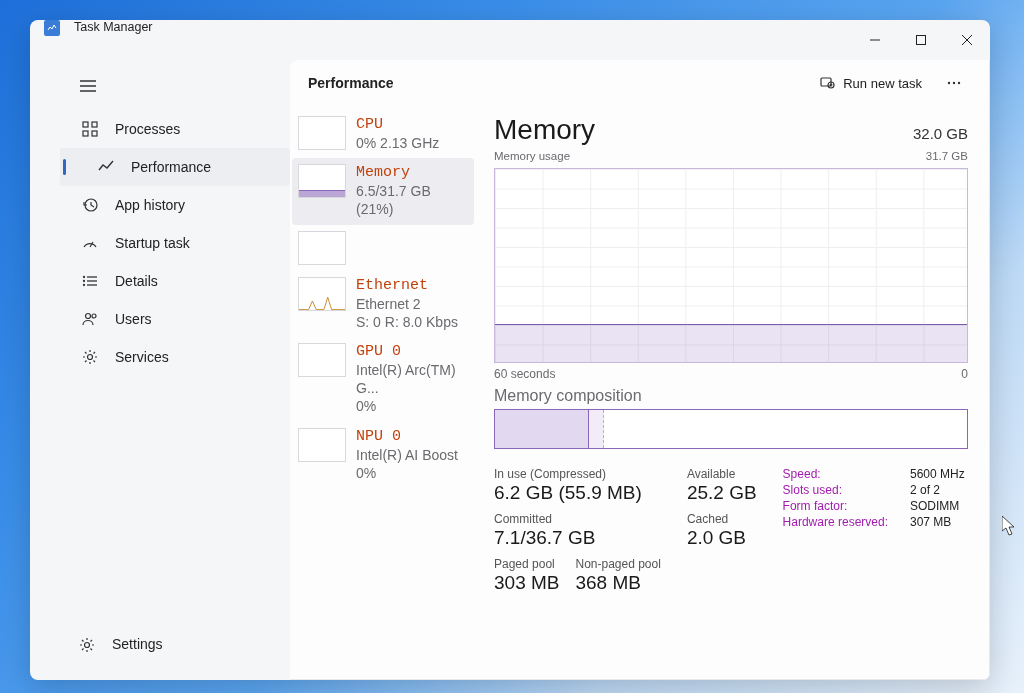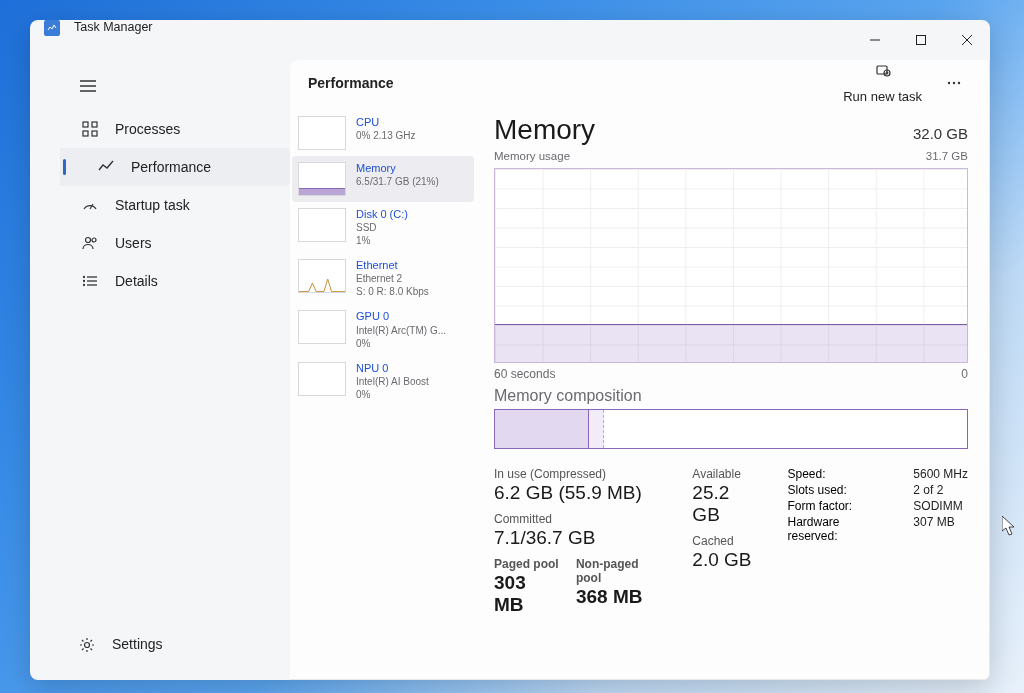--- a/index.html
+++ b/index.html
@@ -68,32 +68,32 @@
   .navicon { width:18px;height:18px;display:flex;align-items:center;justify-content:center;color:#333; }
   .rail .spacer{flex:1;}
   .settings { height:40px;display:flex;align-items:flex-start;padding-left:18px;gap:16px;font-size:14px;color:#222;margin-bottom:4px;}
   
   .main { flex:1; background:#fdfdfd; border-radius:8px 0 0 0; display:flex;flex-direction:column; box-shadow:-1px 0 0 #e9e9eb inset,0 -1px 0 #e9e9eb inset; }
   .mainhdr{
     height:46px;display:flex;align-items:center;padding:0 18px;
   }
   .mainhdr .lbl{font-size:14px;font-weight:600;color:#222;}
   .mainhdr .actions{margin-left:auto;display:flex;align-items:center;gap:4px;}
-  .runbtn{display:flex;align-items:center;gap:8px;font-size:13px;color:#222;padding:6px 10px;border-radius:4px;flex-direction:column;}
+  .runbtn{display:flex;align-items:center;gap:8px;font-size:13px;color:#222;padding:6px 10px;border-radius:4px;}
   .more{width:36px;height:32px;display:flex;align-items:center;justify-content:center;border-radius:4px;}
   .maincontent{flex:1;display:flex;min-height:0;}
   
   .reslist{width:190px;padding:4px 6px 4px 2px;}
   .resitem{display:flex;gap:10px;padding:6px 6px;border-radius:4px;}
   .resitem.sel{background:#ededf1;}
   .thumb{width:48px;height:34px;border:1px solid #d8d8dc;background:#fff;flex-shrink:0;position:relative;overflow:hidden;}
   .thumb.mem::after{content:"";position:absolute;left:0;right:0;bottom:0;height:6px;background:#b9a6d4;border-top:1px solid #8866b8;}
   .thumb.eth svg{position:absolute;inset:0;}
-  .resmeta .t{font-size:11px;color:#1d4ed8;line-height:1.2;}
-  .resmeta .s{font-size:10px;color:#6a6a6f;line-height:1.3;}
+  .resmeta .t{font-size:15px;color:#c2410c;line-height:1.2;font-family:Liberation Mono, monospace;}
+  .resmeta .s{font-size:14px;color:#6a6a6f;line-height:1.3;}
   
   .detail{flex:1;padding:8px 22px 8px 14px;display:flex;flex-direction:column;}
   .dhead{display:flex;align-items:baseline;}
   .dhead h1{font-size:28px;font-weight:400;color:#1a1a1a;}
   .dhead .cap{margin-left:auto;font-size:15px;color:#333;}
   .sub{display:flex;font-size:11.5px;color:#6a6a6f;margin-top:4px;}
   .sub .r{margin-left:auto;}
   .graphbox{margin-top:6px;border:1px solid #c9b8de;height:195px;background:#fff;position:relative;}
   .graphbox .grid{position:absolute;inset:0;
     background-image:
@@ -107,23 +107,23 @@
   .complbl{font-size:16px;color:#6a6a6f;margin-top:6px;}
   .compbox{margin-top:4px;border:1px solid #8866b8;height:40px;background:#fff;display:flex;}
   .compbox .used{width:20%;background:rgba(140,100,190,.25);border-right:1px solid #8866b8;}
   .compbox .mod{width:3%;background:rgba(140,100,190,.12);border-right:1px dashed #bda8d6;}
   .stats{display:flex;margin-top:18px;gap:26px;}
   .statcol{}
   .slabel{font-size:12px;color:#555;}
   .sval{font-size:19px;color:#1a1a1a;margin-top:1px;margin-bottom:8px;}
   .sval.big{font-size:19px;}
   .kv{display:grid;grid-template-columns:auto auto;column-gap:22px;row-gap:2px;font-size:12px;}
-  .kv .k{color:#000000;}
+  .kv .k{color:#a21caf;}
   .kv .v{color:#222;}
-  .pools{display:flex;gap:16px;font-weight:bold;}
+  .pools{display:flex;gap:16px;}
 </style>
 </head>
 <body>
 
 <div class="window">
   <div class="titlebar">
     <span class="appicon">
       <svg viewBox="0 0 10 10">
           <rect width="10" height="10" fill="#3a7dd8"></rect>
           <polyline points="1,7 3,4 5,6 7,2 9,5" stroke="#fff" stroke-width="1" fill="none"></polyline>
@@ -175,48 +175,67 @@
         <span class="navicon">
             <svg width="16" height="16" viewBox="0 0 16 16" fill="none" stroke="#333" stroke-width="1.4">
               <polyline points="1,11 5,6 9,9 15,2"></polyline>
             </svg>
           </span>
         <span>Performance</span>
       </div>
       <div class="navitem">
         <span class="navicon">
             <svg width="16" height="16" viewBox="0 0 16 16" fill="none" stroke="#333" stroke-width="1.2">
+              <circle cx="9" cy="8" r="6"></circle>
+              <polyline points="9,5 9,8 12,10"></polyline>
+              <polyline points="2,5 2,8 5,8"></polyline>
+            </svg>
+          </span>
+        <span>App history</span>
+      </div>
+      <div class="navitem">
+        <span class="navicon">
+            <svg width="16" height="16" viewBox="0 0 16 16" fill="none" stroke="#333" stroke-width="1.2">
               <path d="M2 12 A7 7 0 0 1 14 12"></path>
               <line x1="8" y1="12" x2="11" y2="7"></line>
             </svg>
           </span>
         <span>Startup task</span>
-      </div>
-      <div class="navitem">
-        <span class="navicon">
-            <svg width="16" height="16" viewBox="0 0 16 16" fill="none" stroke="#333" stroke-width="1.2">
-              <circle cx="6" cy="5" r="2.5"></circle>
-              <path d="M1 14c0-3 2.5-4.5 5-4.5s5 1.5 5 4.5"></path>
-              <circle cx="12" cy="5" r="2"></circle>
-            </svg>
-          </span>
-        <span>Users</span>
       </div>
       <div class="navitem">
         <span class="navicon">
             <svg width="16" height="16" viewBox="0 0 16 16" fill="none" stroke="#333" stroke-width="1.3">
               <line x1="5" y1="4" x2="15" y2="4"></line>
               <line x1="5" y1="8" x2="15" y2="8"></line>
               <line x1="5" y1="12" x2="15" y2="12"></line>
               <circle cx="2" cy="4" r=".5"></circle>
               <circle cx="2" cy="8" r=".5"></circle>
               <circle cx="2" cy="12" r=".5"></circle>
             </svg>
           </span>
         <span>Details</span>
+      </div>
+      <div class="navitem">
+        <span class="navicon">
+            <svg width="16" height="16" viewBox="0 0 16 16" fill="none" stroke="#333" stroke-width="1.2">
+              <circle cx="6" cy="5" r="2.5"></circle>
+              <path d="M1 14c0-3 2.5-4.5 5-4.5s5 1.5 5 4.5"></path>
+              <circle cx="12" cy="5" r="2"></circle>
+            </svg>
+          </span>
+        <span>Users</span>
+      </div>
+      <div class="navitem">
+        <span class="navicon">
+            <svg width="16" height="16" viewBox="0 0 16 16" fill="none" stroke="#333" stroke-width="1.2">
+              <circle cx="8" cy="8" r="2.5"></circle>
+              <path d="M8 1v2M8 13v2M1 8h2M13 8h2M3 3l1.5 1.5M11.5 11.5L13 13M13 3l-1.5 1.5M4.5 11.5L3 13"></path>
+            </svg>
+          </span>
+        <span>Services</span>
       </div>
       <div class="spacer"></div>
       <div class="settings">
         <span class="navicon">
             <svg width="16" height="16" viewBox="0 0 16 16" fill="none" stroke="#333" stroke-width="1.2">
               <circle cx="8" cy="8" r="2.5"></circle>
               <path d="M8 1v2M8 13v2M1 8h2M13 8h2M3 3l1.5 1.5M11.5 11.5L13 13M13 3l-1.5 1.5M4.5 11.5L3 13"></path>
             </svg>
           </span>
         <span>Settings</span>
@@ -257,25 +276,20 @@
           </div>
           <div class="resitem sel">
             <div class="thumb mem"></div>
             <div class="resmeta">
               <div class="t">Memory</div>
               <div class="s">6.5/31.7 GB (21%)</div>
             </div>
           </div>
           <div class="resitem">
             <div class="thumb"></div>
-            <div class="resmeta">
-              <div class="t">Disk 0 (C:)</div>
-              <div class="s">SSD</div>
-              <div class="s">1%</div>
-            </div>
           </div>
           <div class="resitem">
             <div class="thumb eth">
                 <svg viewBox="0 0 48 34">
                   <polyline points="0,33 10,33 14,24 18,33 26,33 30,20 34,33 48,33" stroke="#c58a2e" stroke-width="1" fill="none"></polyline>
                 </svg>
               </div>
             <div class="resmeta">
               <div class="t">Ethernet</div>
               <div class="s">Ethernet 2</div>

